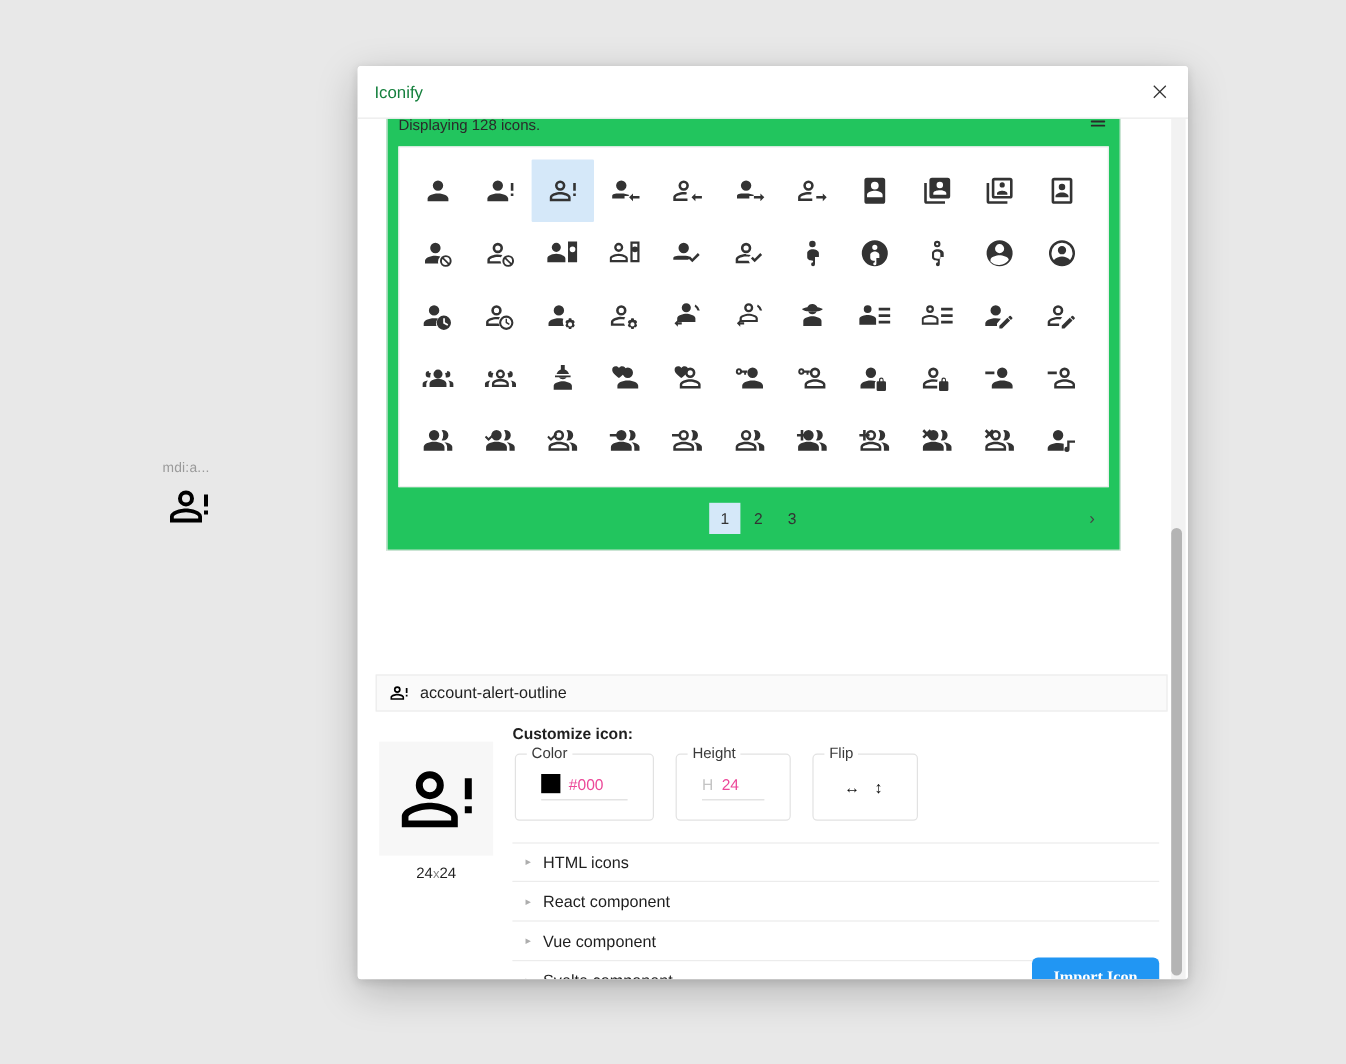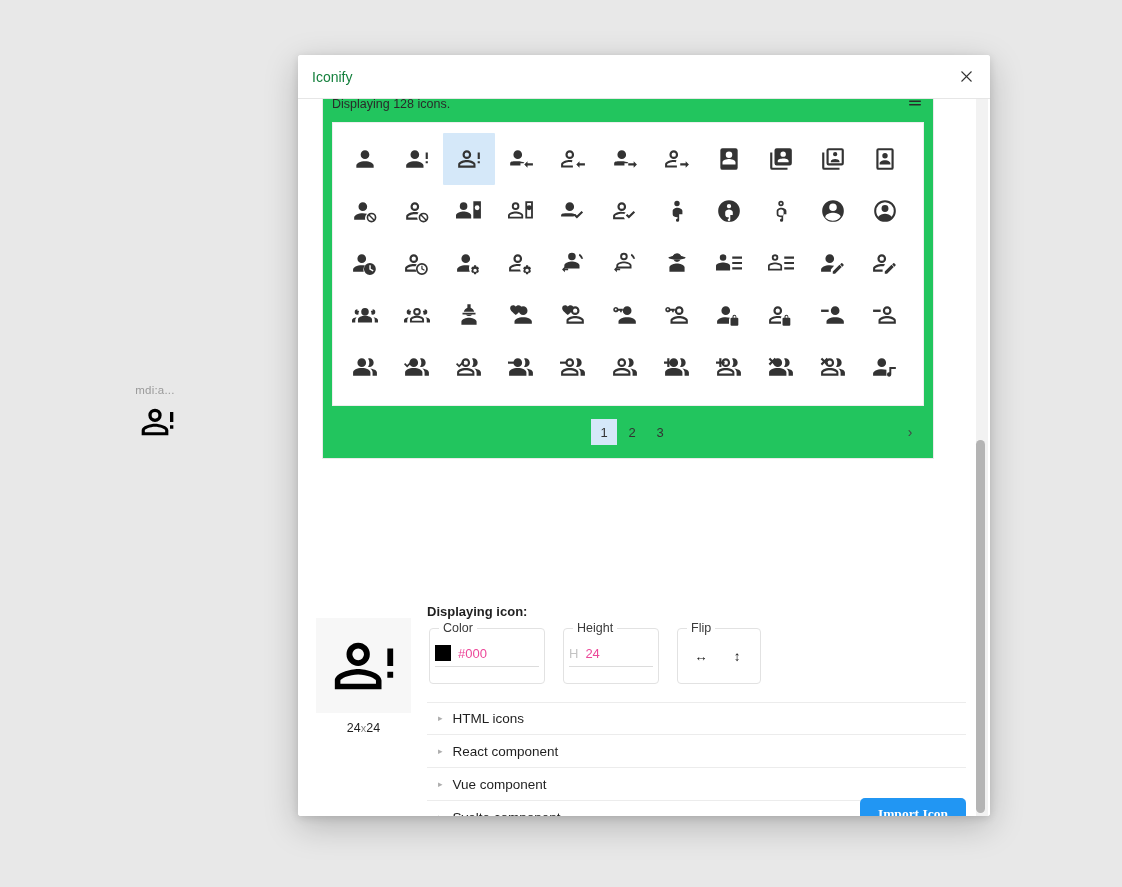--- a/index.html
+++ b/index.html
@@ -180,21 +180,21 @@
   #customize-label {
     font-size: 13px; font-weight: bold; color: #1f1f1f;
     margin-bottom: 9px;
   }
   #fields-row { display: flex; gap: 14px; }
   .field {
     position: relative;
     border: 1px solid #e2e2e2;
     border-radius: 4px;
     height: 56px;
-    padding: 0 5px;
+    padding: 0 21px;
     display: flex; align-items: center;
   }
   .field > legend {
     position: absolute; top: -8px; left: 9px;
     background: #fff; padding: 0 4px;
     font-size: 12.5px; color: #3a3a3a;
   }
   #field-color  { width: 116px; }
   #field-height { width: 96px; }
   #field-flip   { width: 84px; justify-content: space-around; }
@@ -624,36 +624,44 @@
       </div>
 
       <div id="pagination">
         <button class="page-btn active">1</button>
         <button class="page-btn">2</button>
         <button class="page-btn">3</button>
         <button id="page-next">›</button>
       </div>
     </div>
 
+    <div id="name-bar">
+      <span>
+        <svg width="17" height="17" viewBox="0 0 24 24" fill="currentColor" style="display:block">
+            <path d="M10 4a4 4 0 0 1 4 4a4 4 0 0 1-4 4a4 4 0 0 1-4-4a4 4 0 0 1 4-4m0 2a2 2 0 0 0-2 2a2 2 0 0 0 2 2a2 2 0 0 0 2-2a2 2 0 0 0-2-2m0 7c2.67 0 8 1.33 8 4v3H2v-3c0-2.67 5.33-4 8-4m0 1.9c-2.97 0-6.1 1.46-6.1 2.1v1.1h12.2V17c0-.64-3.13-2.1-6.1-2.1M20 6v6h2V6h-2m0 8v2h2v-2h-2Z"></path>
+          </svg>
+      </span>
+      <span class="nb-text">account-alert-outline</span>
+    </div>
 
     <div id="customize">
 
       <div id="preview-wrap">
         <div id="preview-box">
           <svg width="70" height="70" viewBox="0 0 24 24" fill="currentColor">
               <path d="M10 4a4 4 0 0 1 4 4a4 4 0 0 1-4 4a4 4 0 0 1-4-4a4 4 0 0 1 4-4m0 2a2 2 0 0 0-2 2a2 2 0 0 0 2 2a2 2 0 0 0 2-2a2 2 0 0 0-2-2m0 7c2.67 0 8 1.33 8 4v3H2v-3c0-2.67 5.33-4 8-4m0 1.9c-2.97 0-6.1 1.46-6.1 2.1v1.1h12.2V17c0-.64-3.13-2.1-6.1-2.1M20 6v6h2V6h-2m0 8v2h2v-2h-2Z"></path>
             </svg>
         </div>
         <div id="preview-dims">
           <span>24</span><span class="x">x</span><span>24</span>
         </div>
       </div>
 
       <div id="fields-col">
-        <div id="customize-label">Displaying icon:</div>
+        <div id="customize-label">Customize icon:</div>
 
         <div id="fields-row">
 
           <fieldset class="field" id="field-color">
             <legend>Color</legend>
             <div class="underline-input">
               <span class="swatch"></span>
               <span class="ph">#000</span>
             </div>
           </fieldset>

